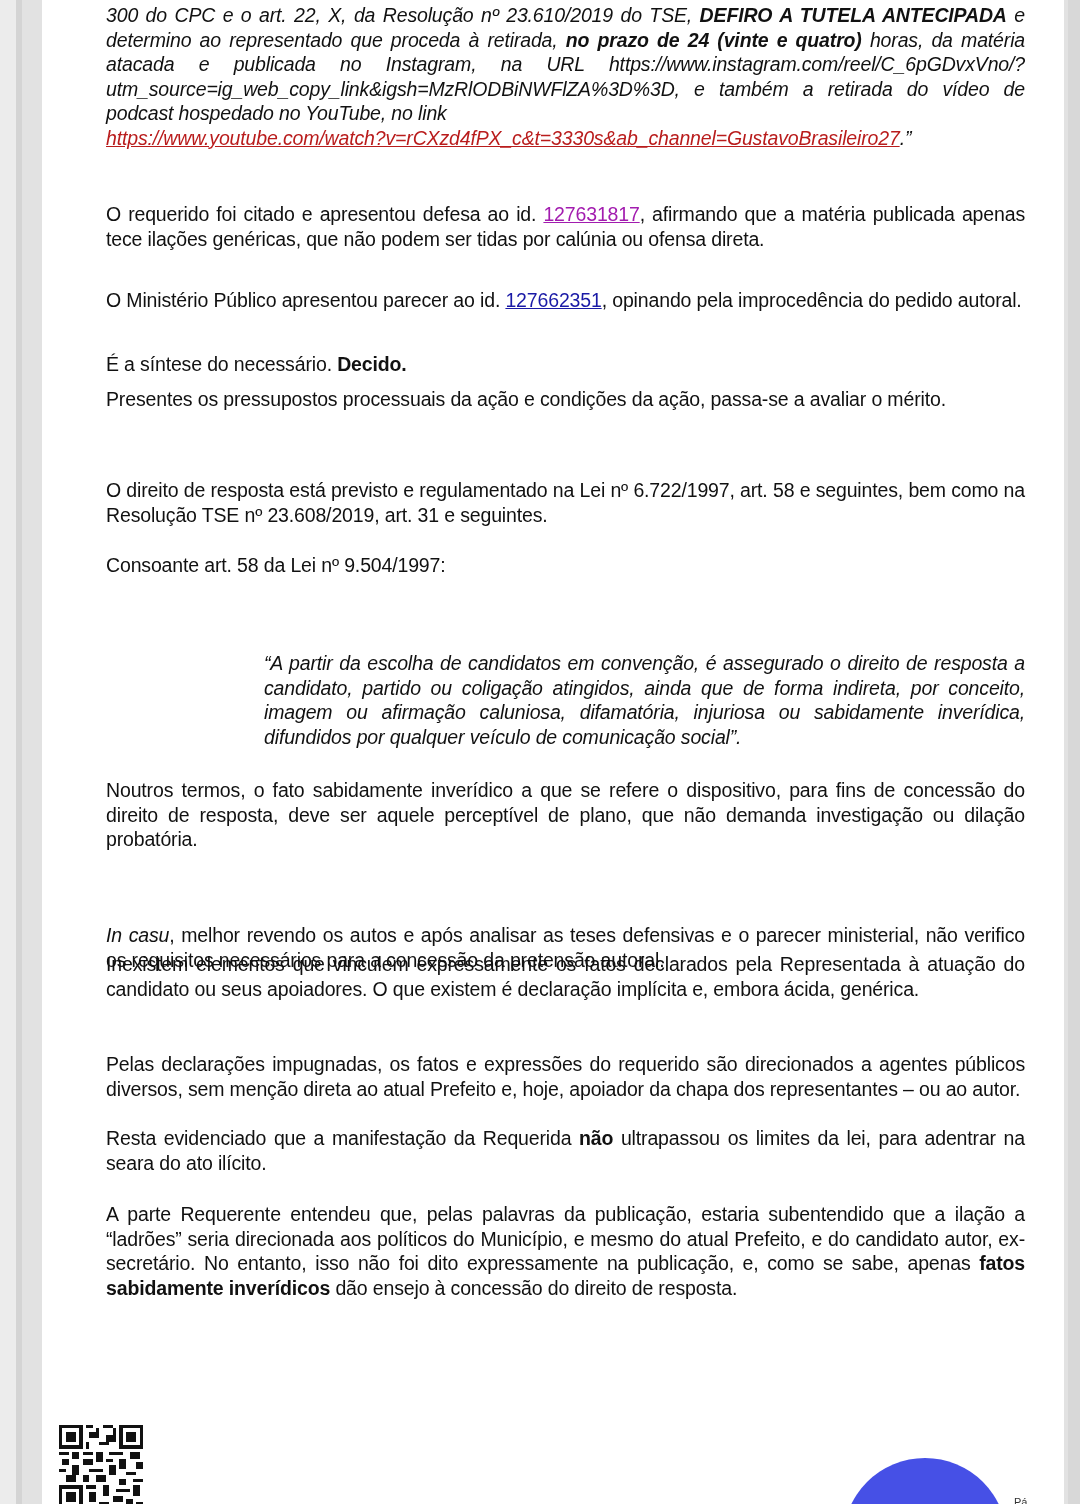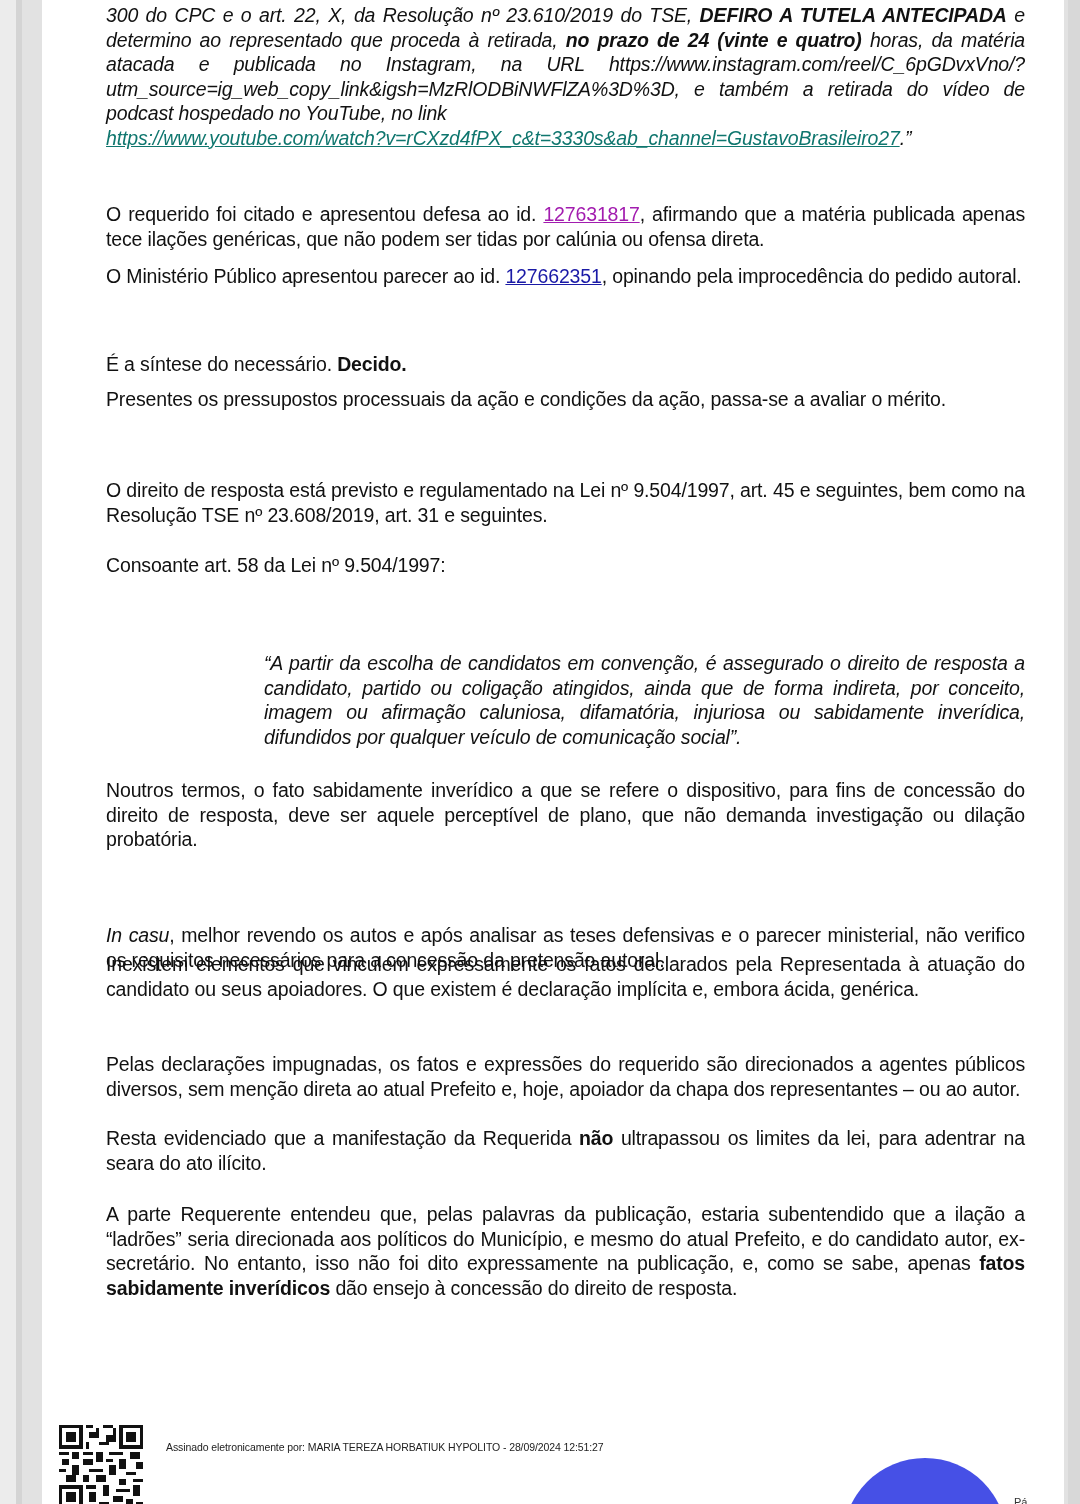--- a/index.html
+++ b/index.html
@@ -46,38 +46,38 @@
 
 <div class="gutter-left"></div>
 <div class="gutter-left-edge"></div>
 <div class="gutter-right"></div>
 
 <div class="page">
   <div class="content">
 
     <p class="block italic" style="top:3px;">
       <span>300 do CPC e o art. 22, X, da Resolução nº 23.610/2019 do TSE, </span><b>DEFIRO A TUTELA ANTECIPADA</b><span> e determino ao representado que proceda à retirada, </span><b>no prazo de 24 (vinte e quatro)</b><span> horas, da matéria atacada e publicada no Instagram, na URL https://www.instagram.com/reel/C_6pGDvxVno/?utm_source=ig_web_copy_link&amp;igsh=MzRlODBiNWFlZA%3D%3D, e também a retirada do vídeo de podcast hospedado no YouTube, no link</span><br>
-      <a class="link" style="color: #0f766e;">https://www.youtube.com/watch?v=rCXzd4fPX_c&amp;t=3330s&amp;ab_channel=GustavoBrasileiro27</a><span>.”</span>
+      <a class="link" style="color: #b91c1c;">https://www.youtube.com/watch?v=rCXzd4fPX_c&amp;t=3330s&amp;ab_channel=GustavoBrasileiro27</a><span>.”</span>
     </p>
 
     <p class="block" style="top:202px;">
       <span>O requerido foi citado e apresentou defesa ao id. </span><a class="link" style="color: #a21caf;">127631817</a><span>, afirmando que a matéria publicada apenas tece ilações genéricas, que não podem ser tidas por calúnia ou ofensa direta.</span>
     </p>
 
-    <p class="block" style="top:264px;">
+    <p class="block" style="top:288px;">
       <span>O Ministério Público apresentou parecer ao id. </span><a class="link" style="color: rgb(26, 26, 166);">127662351</a><span>, opinando pela improcedência do pedido autoral.</span>
     </p>
 
     <p class="block" style="top:352px;">
       <span>É a síntese do necessário. </span><b>Decido.</b>
     </p>
 
     <p class="block" style="top:387px;">Presentes os pressupostos processuais da ação e condições da ação, passa-se a avaliar o mérito.</p>
 
-    <p class="block" style="top:478px;">O direito de resposta está previsto e regulamentado na Lei nº 9.504/1997, art. 45 e seguintes, bem como na Resolução TSE nº 23.608/2019, art. 31 e seguintes.</p>
+    <p class="block" style="top:478px;">O direito de resposta está previsto e regulamentado na Lei nº 6.722/1997, art. 58 e seguintes, bem como na Resolução TSE nº 23.608/2019, art. 31 e seguintes.</p>
 
     <p class="block" style="top:553px;">Consoante art. 58 da Lei nº 9.504/1997:</p>
 
     <p class="quote" style="top:651px;">“A partir da escolha de candidatos em convenção, é assegurado o direito de resposta a candidato, partido ou coligação atingidos, ainda que de forma indireta, por conceito, imagem ou afirmação caluniosa, difamatória, injuriosa ou sabidamente inverídica, difundidos por qualquer veículo de comunicação social”.</p>
 
     <p class="block" style="top:778px;">Noutros termos, o fato sabidamente inverídico a que se refere o dispositivo, para fins de concessão do direito de resposta, deve ser aquele perceptível de plano, que não demanda investigação ou dilação probatória.</p>
 
     <p class="block" style="top:923px;">
       <i>In casu</i><span>, melhor revendo os autos e após analisar as teses defensivas e o parecer ministerial, não verifico os requisitos necessários para a concessão da pretensão autoral.</span>
     </p>
@@ -142,19 +142,18 @@
           <rect x="17" y="19" width="4" height="1"></rect>
           <rect x="22" y="18" width="2" height="3"></rect>
         <rect x="9" y="20" width="2" height="3"></rect>
           <rect x="16" y="21" width="3" height="2"></rect>
           <rect x="20" y="22" width="2" height="3"></rect>
           <rect x="12" y="23" width="3" height="2"></rect>
           <rect x="23" y="23" width="2" height="2"></rect>
       </g>
     </svg>
     <div class="footer-text">
-      <div>Assinado eletronicamente por: MARIA TEREZA HORBATIUK HYPOLITO - 28/09/2024 12:51:27</div>
     </div>
   </div>
 </div>
 
 <div class="fab" style="background: rgb(70, 80, 230);"></div>
 <div class="page-ind">Pá</div>
 
 </body></html>

